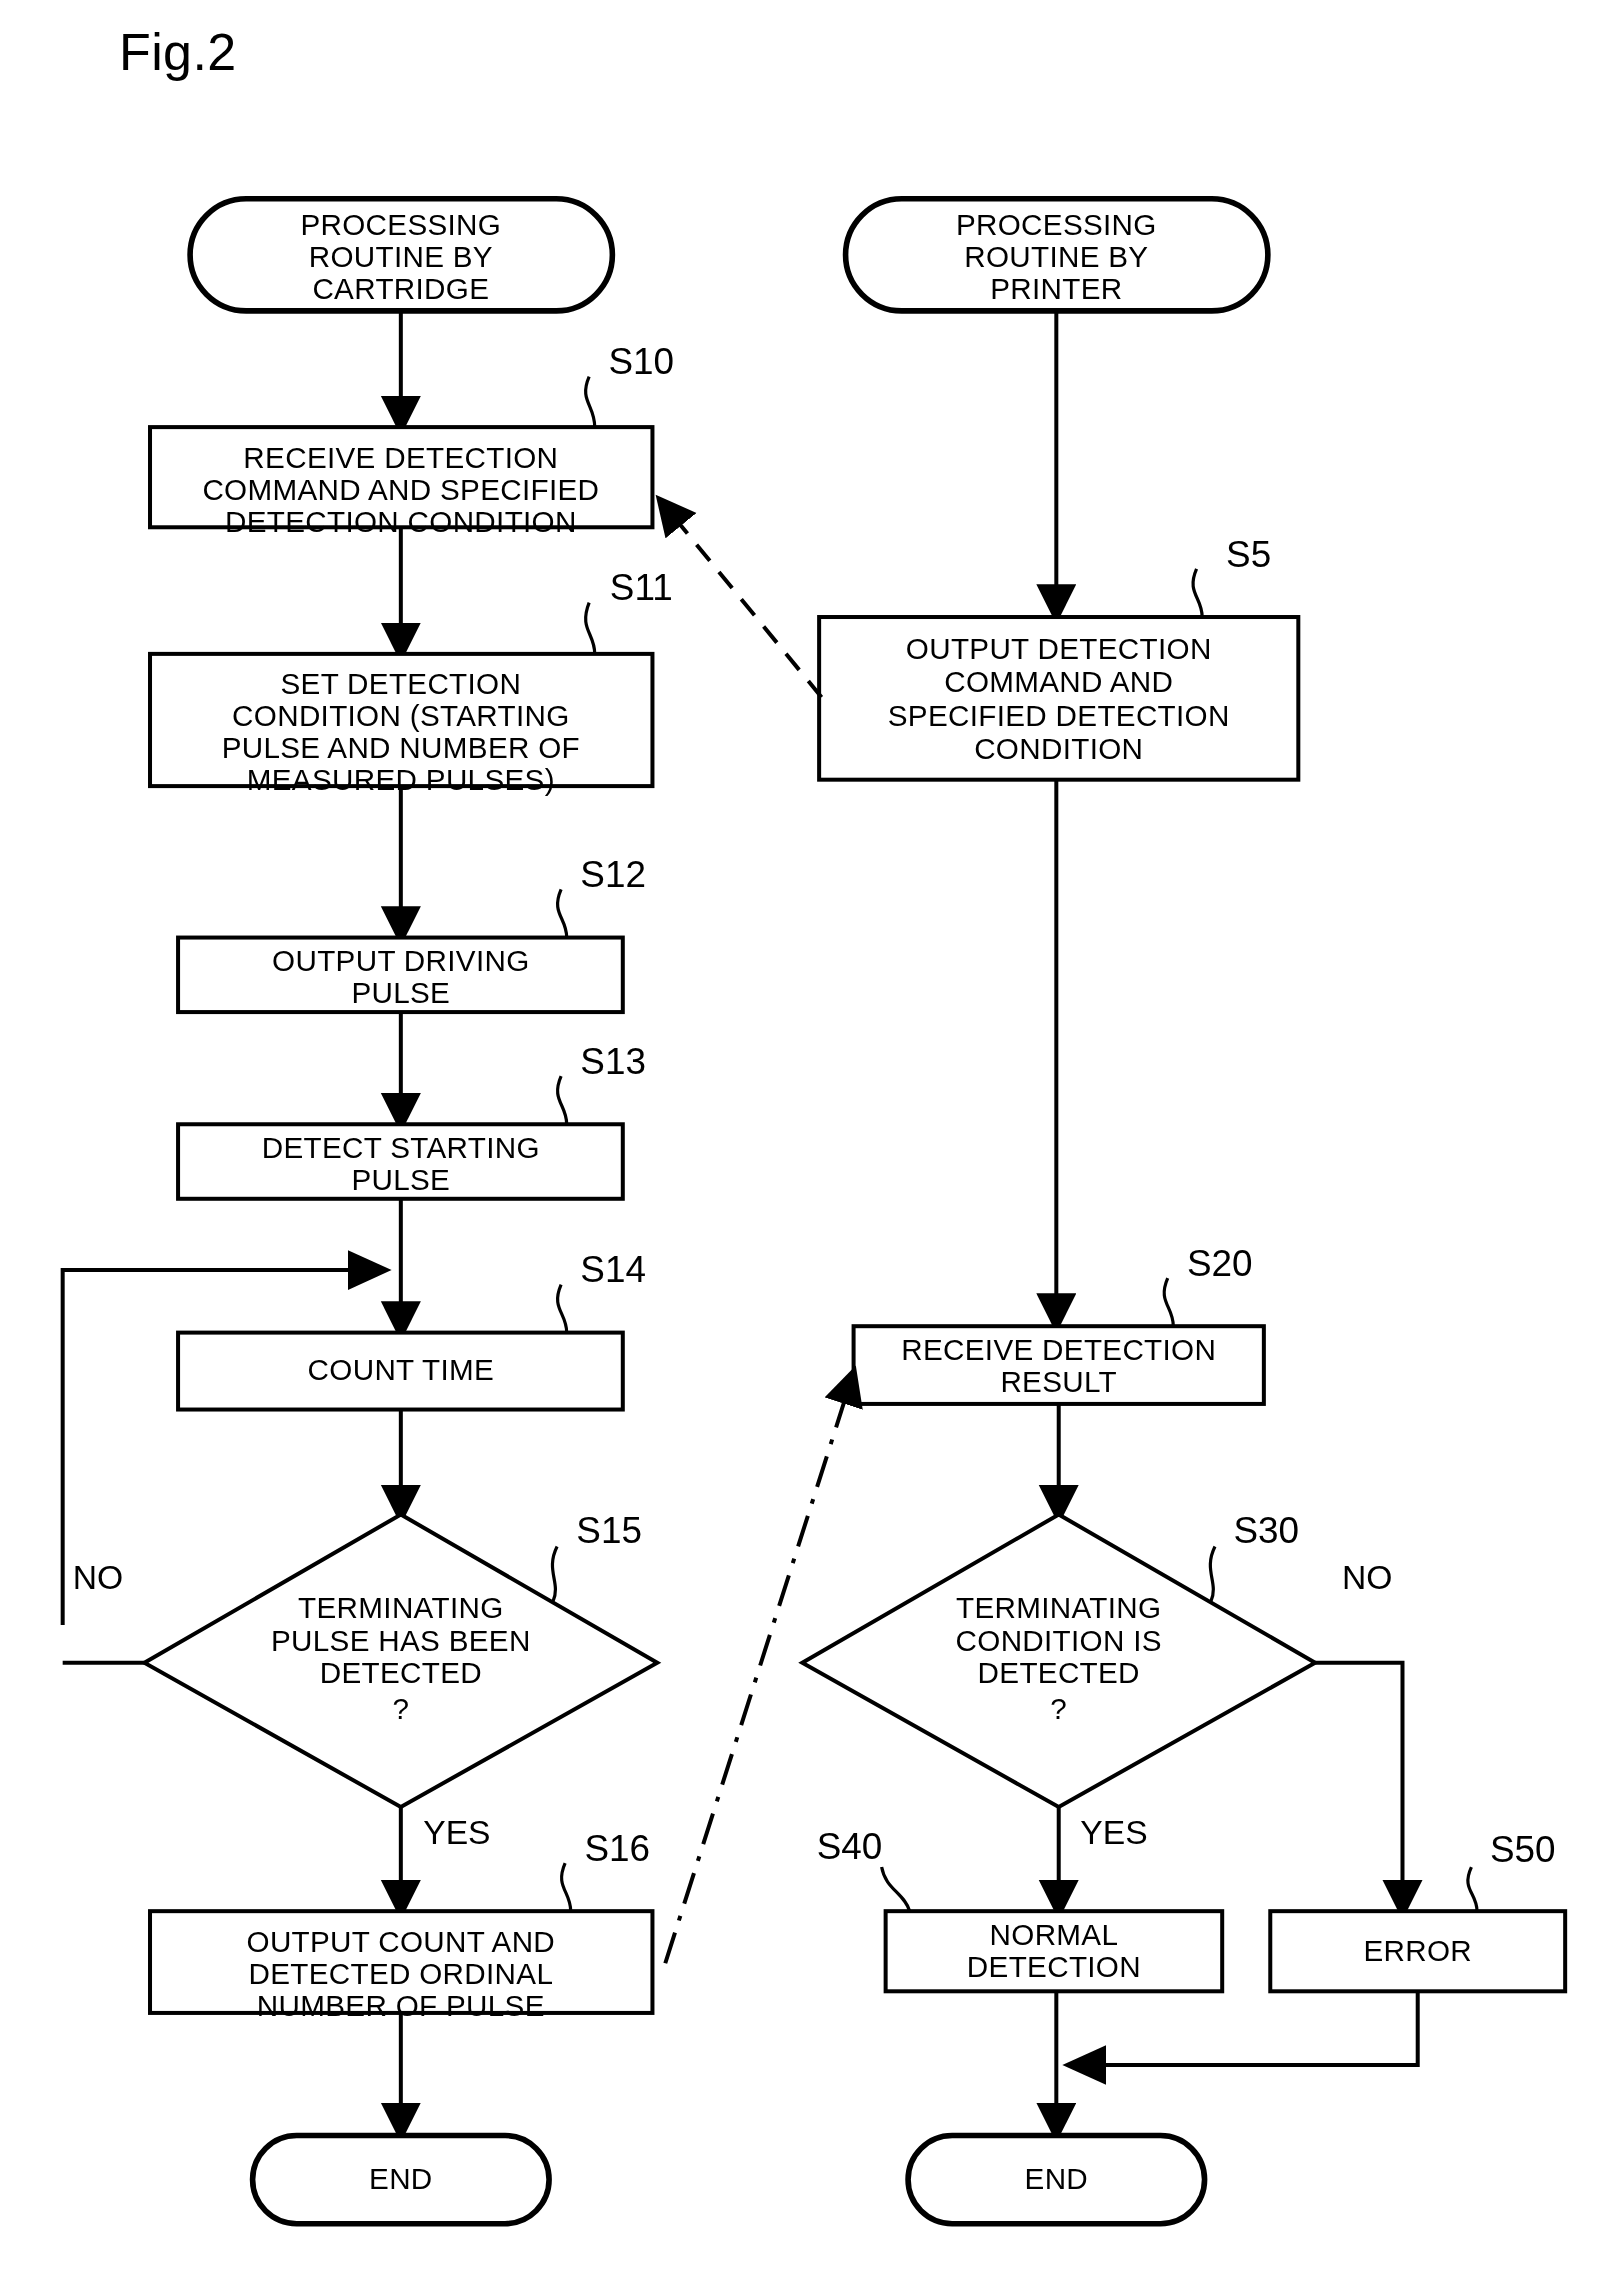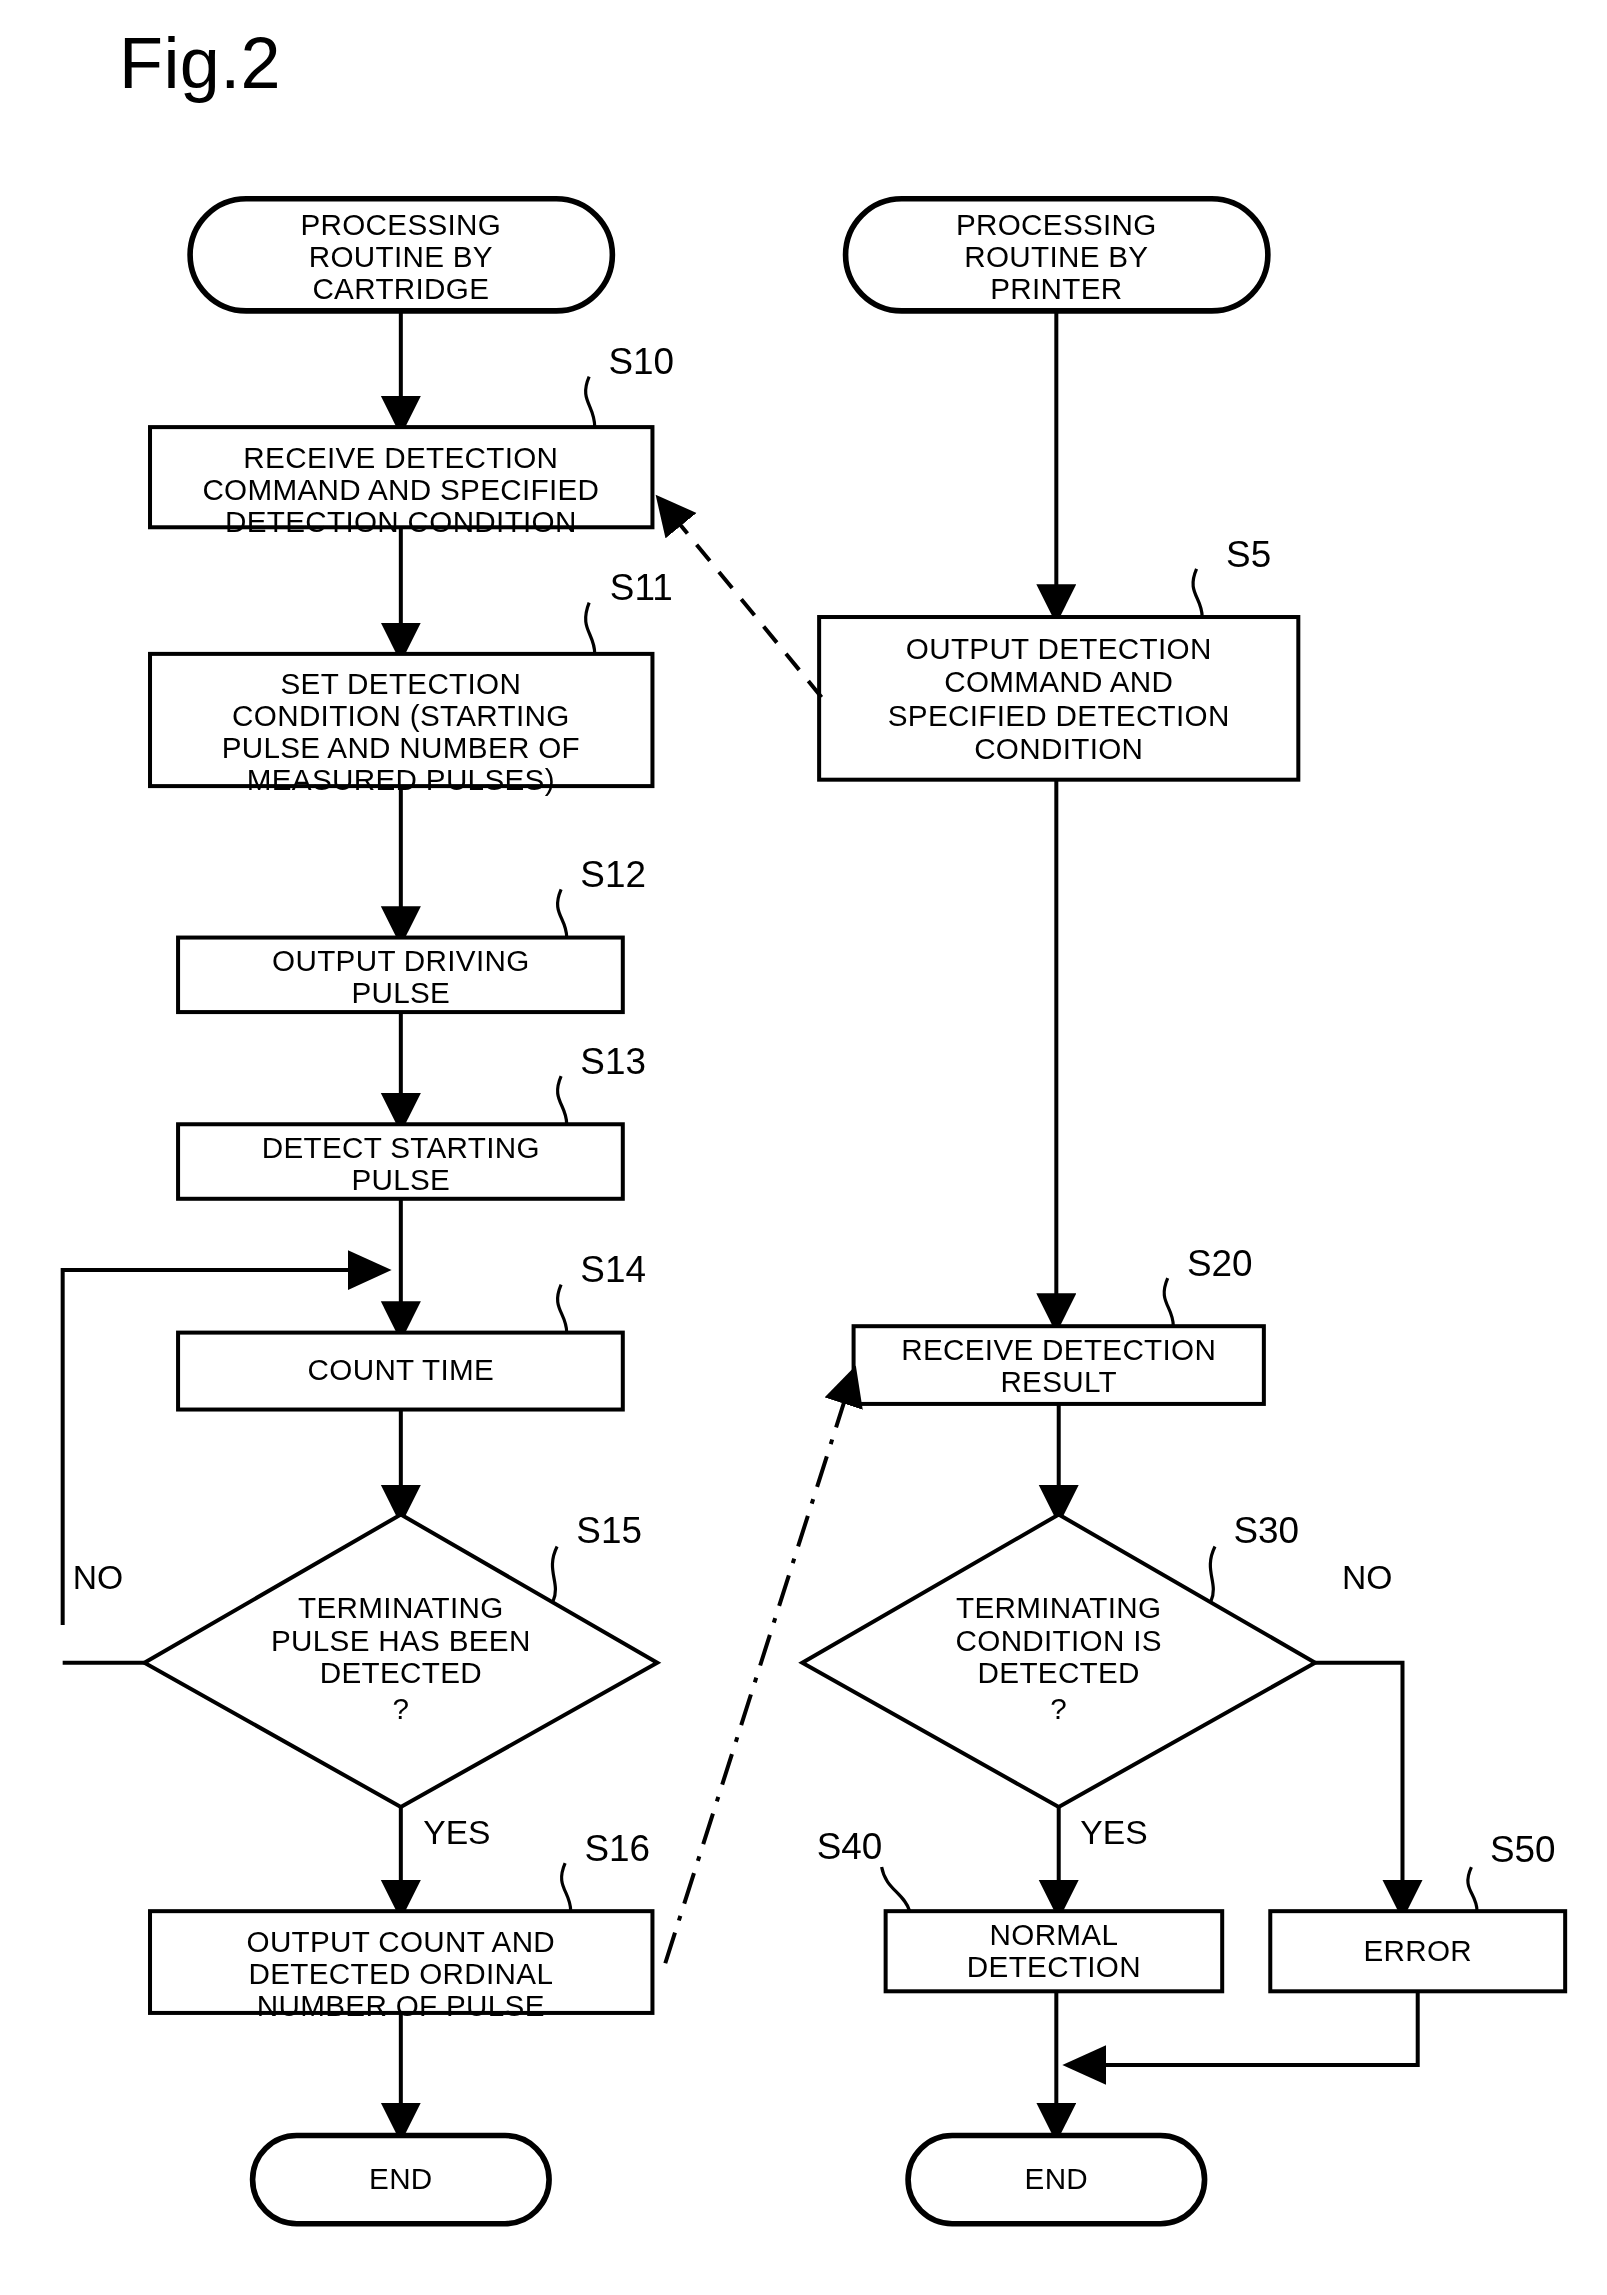--- a/index.html
+++ b/index.html
@@ -13,21 +13,21 @@
     height: 2295px;
     position: relative;
     font-family: "Liberation Sans", sans-serif;
     color: #000000;
     overflow: hidden;
   }
   #fig-label {
     position: absolute;
     left: 119px;
     top: 22.4px;
-    font-size: 72px;
+    font-size: 52px;
     font-family: "Liberation Sans", sans-serif;
     letter-spacing: 0.4px;
     color: #000;
     white-space: pre;
   }
   #flow-svg {
     position: absolute;
     left: 0;
     top: 0;
     width: 1607px;

